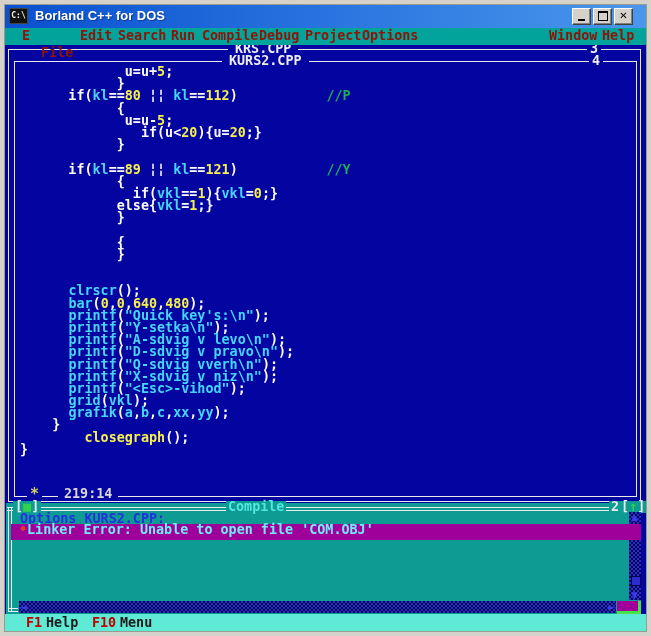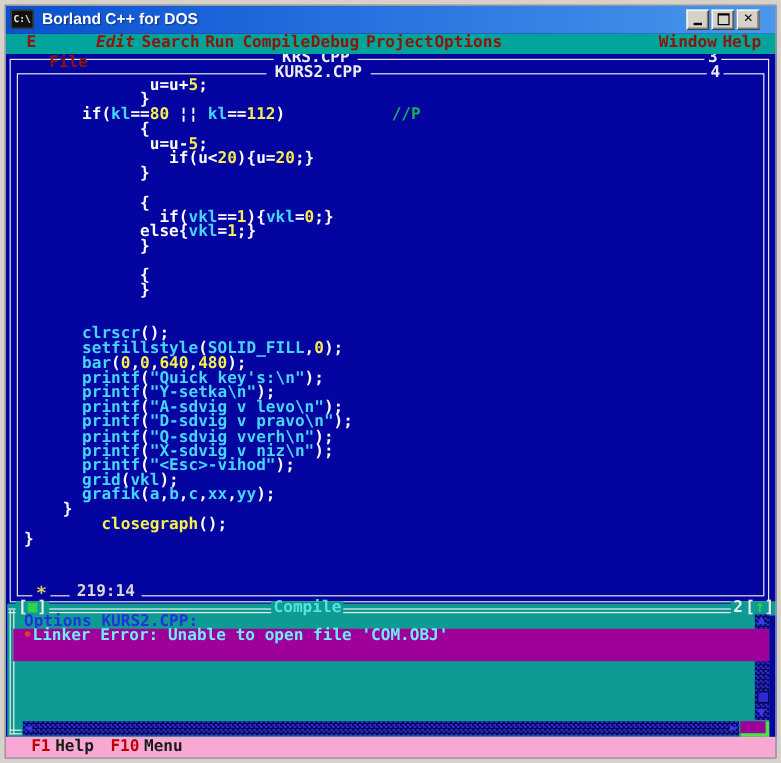--- a/index.html
+++ b/index.html
@@ -44,34 +44,34 @@
   .dbl-h{height:2px;border-top:1px solid #ECECEC;border-bottom:1px solid #ECECEC;background:transparent;}
   #msg-top{position:absolute;left:1px;right:1px;top:4px;}
   #msg-left{position:absolute;left:2px;top:5px;bottom:2px;width:2px;border-left:1px solid #ECECEC;border-right:1px solid #ECECEC;}
   #msg-bl-stub{position:absolute;left:2px;bottom:2px;width:10px;}
   .msg-deco{position:absolute;top:-2px;background:#0D9B93;padding:0 2px;white-space:pre;z-index:7;}
   .brk{color:#ECECEC;} .grn{color:#2ED24B;}
   #msg-title{left:220px;color:#52E6DF;}
   #msg-num{left:603px;color:#ECECEC;}
   #msg-zoom{left:613px;}
   #msg-info{position:absolute;left:14px;top:10px;color:#2430E0;white-space:pre;z-index:7;}
-  #msg-error-bar{position:absolute;left:5px;top:21px;right:0;height:27px;background:#A0009A;z-index:8;white-space:pre;}
+  #msg-error-bar{position:absolute;left:5px;top:21px;right:0;height:16px;background:#A0009A;z-index:8;white-space:pre;}
   #msg-error-bar .bullet{color:#E03A2E;margin-left:8px;}
   #msg-error-bar .etext{color:#6FEBFA;}
   .checker{background:repeating-conic-gradient(#2B2BCE 0% 25%,#05054E 0% 50%);background-size:4px 4px;}
   #msg-vscroll{position:absolute;right:0;top:9px;bottom:14px;width:12px;z-index:7;}
   #msg-hscroll{position:absolute;left:13px;right:25px;bottom:1px;height:12px;z-index:7;}
   .sb-arrow{position:absolute;color:#3A3AE8;font:700 9px/12px "DejaVu Sans",sans-serif;}
   #vs-up{top:-1px;left:2px;} #vs-dn{bottom:-1px;left:2px;}
   #vs-thumb{position:absolute;left:2px;bottom:14px;width:8px;height:8px;background:#2B2BCE;border:1px solid #05054E;}
   #hs-left{left:1px;top:0;} #hs-right{right:1px;top:0;}
   #msg-resize{position:absolute;right:0;bottom:0;width:24px;height:13px;background:#A0009A;
     border-right:3px solid #46E246;border-bottom:3px solid #46E246;box-sizing:border-box;z-index:9;}
   
-  #status-bar{position:absolute;left:4px;top:614px;width:643px;height:18px;background:#f9a8d4;z-index:10;text-align:right;}
+  #status-bar{position:absolute;left:4px;top:614px;width:643px;height:18px;background:#5eead4;z-index:10;text-align:right;}
   .status-key{position:absolute;top:3px;color:#C00000;white-space:pre;}
   .status-label{position:absolute;top:3px;color:#1B1B1B;white-space:pre;}
 </style>
 </head>
 <body>
 
 <div id="screen">
 
   <div id="titlebar">
     <div id="app-icon">C:\</div>
@@ -85,21 +85,21 @@
         </div>
       <div class="win-btn">
           <div class="glyph-close">✕</div>
         </div>
     </div>
   </div>
 
   <div id="menu-bar" class="dos-text">
       <span class="menu-item" style="left: 18px;">E</span>
       <span class="menu-item" style="left: 37px; margin-top: 17px;">File</span>
-      <span class="menu-item" style="left: 76px; font-style: italic;">Edit</span>
+      <span class="menu-item" style="left: 76px;">Edit</span>
       <span class="menu-item" style="left: 114px;">Search</span>
       <span class="menu-item" style="left: 167px;">Run</span>
       <span class="menu-item" style="left: 198px;">Compile</span>
       <span class="menu-item" style="left: 255px;">Debug</span>
       <span class="menu-item" style="left: 301px;">Project</span>
       <span class="menu-item" style="left: 358px;">Options</span>
       <span class="menu-item" style="left: 545px;">Window</span>
       <span class="menu-item" style="left: 598px;">Help</span>
     </div>
 
@@ -112,31 +112,31 @@
     <span class="wnum" style="left:585px;top:10px;">4</span>
     <div id="code-area">
         <div class="code-line"><span class="tok-w">             u=u+</span><span class="tok-y">5</span><span class="tok-w">;</span></div>
         <div class="code-line"><span class="tok-w">            }</span></div>
         <div class="code-line"><span class="tok-w">      if(</span><span class="tok-c">kl</span><span class="tok-w">==</span><span class="tok-y">80</span><span class="tok-w"> ¦¦ </span><span class="tok-c">kl</span><span class="tok-w">==</span><span class="tok-y">112</span><span class="tok-w">)           </span><span class="tok-g">//P</span></div>
         <div class="code-line"><span class="tok-w">            {</span></div>
         <div class="code-line"><span class="tok-w">             u=u-</span><span class="tok-y">5</span><span class="tok-w">;</span></div>
         <div class="code-line"><span class="tok-w">               if(u&lt;</span><span class="tok-y">20</span><span class="tok-w">){u=</span><span class="tok-y">20</span><span class="tok-w">;}</span></div>
         <div class="code-line"><span class="tok-w">            }</span></div>
         <div class="code-line"></div>
+        <div class="code-line"><span class="tok-w">      if(</span><span class="tok-c">kl</span><span class="tok-w">==</span><span class="tok-y">89</span><span class="tok-w"> ¦¦ </span><span class="tok-c">kl</span><span class="tok-w">==</span><span class="tok-y">121</span><span class="tok-w">)           </span><span class="tok-g">//Y</span></div>
         <div class="code-line"><span class="tok-w">            {</span></div>
         <div class="code-line"><span class="tok-w">              if(</span><span class="tok-c">vkl</span><span class="tok-w">==</span><span class="tok-y">1</span><span class="tok-w">){</span><span class="tok-c">vkl</span><span class="tok-w">=</span><span class="tok-y">0</span><span class="tok-w">;}</span></div>
         <div class="code-line"><span class="tok-w">            else{</span><span class="tok-c">vkl</span><span class="tok-w">=</span><span class="tok-y">1</span><span class="tok-w">;}</span></div>
         <div class="code-line"><span class="tok-w">            }</span></div>
         <div class="code-line"></div>
         <div class="code-line"><span class="tok-w">            {</span></div>
         <div class="code-line"><span class="tok-w">            }</span></div>
         <div class="code-line"></div>
         <div class="code-line"></div>
         <div class="code-line"><span class="tok-w">      </span><span class="tok-c">clrscr</span><span class="tok-w">();</span></div>
-        <div class="code-line"><span class="tok-w">      </span><span class="tok-c">setfillstyle</span><span class="tok-w">(</span><span class="tok-c">SOLID_FILL</span><span class="tok-w">,</span><span class="tok-y">0</span><span class="tok-w">);</span></div>
         <div class="code-line"><span class="tok-w">      </span><span class="tok-c">bar</span><span class="tok-w">(</span><span class="tok-y">0</span><span class="tok-w">,</span><span class="tok-y">0</span><span class="tok-w">,</span><span class="tok-y">640</span><span class="tok-w">,</span><span class="tok-y">480</span><span class="tok-w">);</span></div>
         <div class="code-line"><span class="tok-w">      </span><span class="tok-c">printf</span><span class="tok-w">(</span><span class="tok-c">"Quick key's:\n"</span><span class="tok-w">);</span></div>
         <div class="code-line"><span class="tok-w">      </span><span class="tok-c">printf</span><span class="tok-w">(</span><span class="tok-c">"Y-setka\n"</span><span class="tok-w">);</span></div>
         <div class="code-line"><span class="tok-w">      </span><span class="tok-c">printf</span><span class="tok-w">(</span><span class="tok-c">"A-sdvig v levo\n"</span><span class="tok-w">);</span></div>
         <div class="code-line"><span class="tok-w">      </span><span class="tok-c">printf</span><span class="tok-w">(</span><span class="tok-c">"D-sdvig v pravo\n"</span><span class="tok-w">);</span></div>
         <div class="code-line"><span class="tok-w">      </span><span class="tok-c">printf</span><span class="tok-w">(</span><span class="tok-c">"Q-sdvig vverh\n"</span><span class="tok-w">);</span></div>
         <div class="code-line"><span class="tok-w">      </span><span class="tok-c">printf</span><span class="tok-w">(</span><span class="tok-c">"X-sdvig v niz\n"</span><span class="tok-w">);</span></div>
         <div class="code-line"><span class="tok-w">      </span><span class="tok-c">printf</span><span class="tok-w">(</span><span class="tok-c">"&lt;Esc&gt;-vihod"</span><span class="tok-w">);</span></div>
         <div class="code-line"><span class="tok-w">      </span><span class="tok-c">grid</span><span class="tok-w">(</span><span class="tok-c">vkl</span><span class="tok-w">);</span></div>
         <div class="code-line"><span class="tok-w">      </span><span class="tok-c">grafik</span><span class="tok-w">(</span><span class="tok-c">a</span><span class="tok-w">,</span><span class="tok-c">b</span><span class="tok-w">,</span><span class="tok-c">c</span><span class="tok-w">,</span><span class="tok-c">xx</span><span class="tok-w">,</span><span class="tok-c">yy</span><span class="tok-w">);</span></div>

